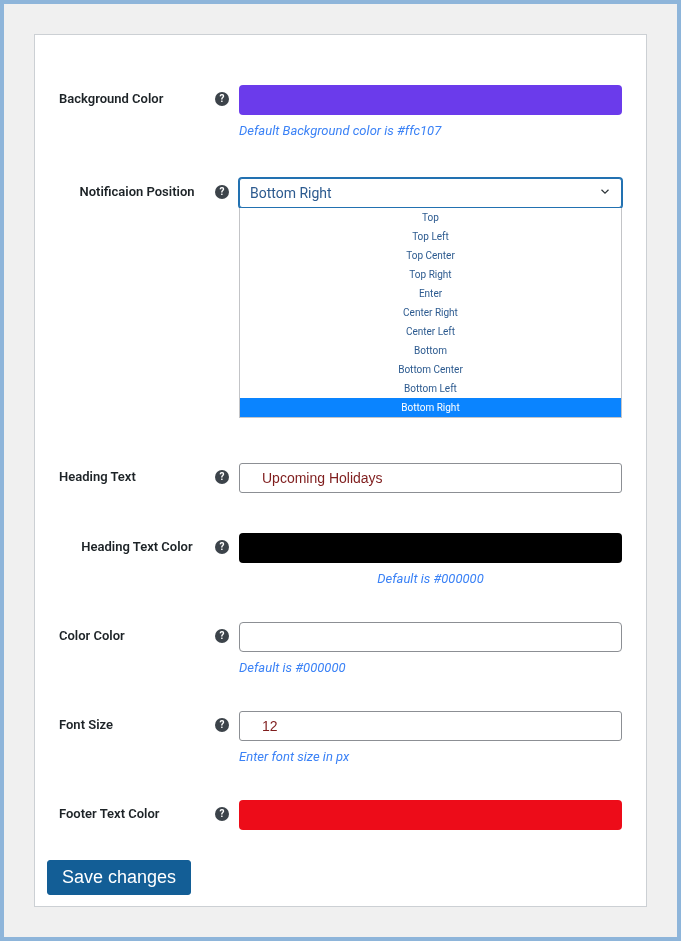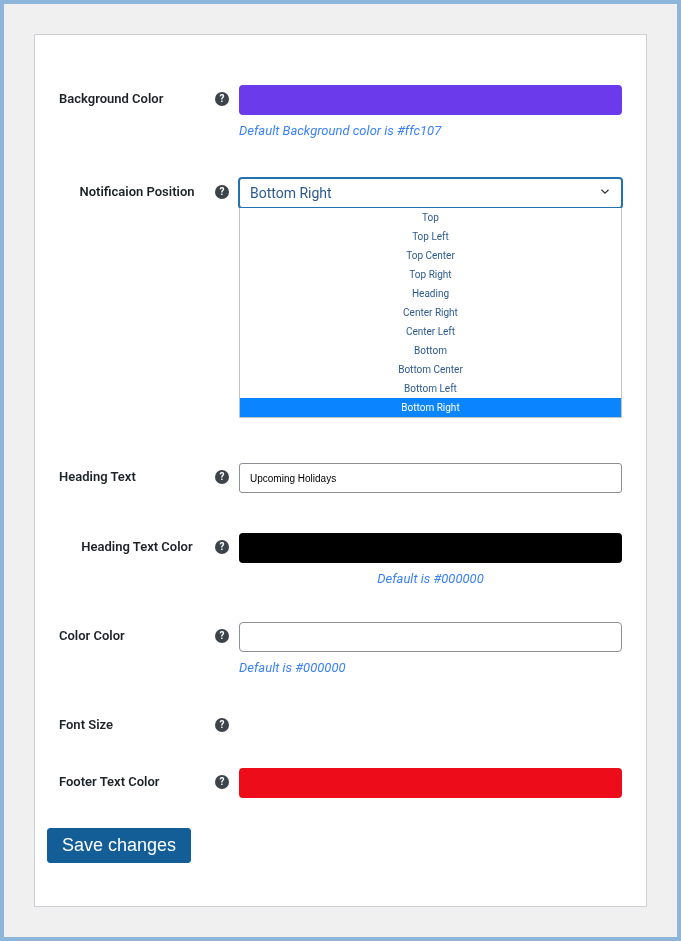--- a/index.html
+++ b/index.html
@@ -136,23 +136,23 @@
     }
     .dropdown-option.selected {
       background: #0a84ff;
       color: #fff;
     }
     .text-input {
       width: 100%;
       height: 30px;
       border: 1px solid #8c8f94;
       border-radius: 3px;
-      padding: 0 10px;
-      font-size: 10px;
-      color: #000000;
+      padding: 0 22px;
+      font-size: 14px;
+      color: #7f1d1d;
       background: #fff;
     }
     .dropdown-spacer {
       height: 235px;
     }
     .save-button-row {
       padding: 30px 0 0 12px;
     }
     .save-button {
       background: #135e96;
@@ -194,21 +194,21 @@
               <svg viewBox="0 0 24 24" fill="none" stroke="currentColor" stroke-width="2">
                   <polyline points="6 9 12 15 18 9"></polyline>
                 </svg>
             </span>
           </div>
           <div class="dropdown-list" id="dropdown-list">
               <div class="dropdown-option">Top</div>
               <div class="dropdown-option">Top Left</div>
               <div class="dropdown-option">Top Center</div>
               <div class="dropdown-option">Top Right</div>
-              <div class="dropdown-option">Heading</div>
+              <div class="dropdown-option">Enter</div>
               <div class="dropdown-option">Center Right</div>
               <div class="dropdown-option">Center Left</div>
               <div class="dropdown-option">Bottom</div>
               <div class="dropdown-option">Bottom Center</div>
               <div class="dropdown-option">Bottom Left</div>
               <div class="dropdown-option selected">Bottom Right</div>
             </div>
         </div>
         <div class="dropdown-spacer"></div>
       </div>
@@ -244,20 +244,24 @@
         <div class="color-swatch swatch-white"></div>
         <div class="helper-text">Default is #000000</div>
       </div>
     </div>
 
     <div class="form-row" style="padding-top:36px;">
       <div class="form-label-col">
         <span class="form-label">Font Size</span>
         <span class="help-icon">?</span>
       </div>
+      <div class="form-control-col">
+        <input type="text" class="text-input" value="12" style="">
+        <div class="helper-text">Enter font size in px</div>
+      </div>
     </div>
 
     <div class="form-row" style="padding-top:36px;">
       <div class="form-label-col">
         <span class="form-label">Footer Text Color</span>
         <span class="help-icon">?</span>
       </div>
       <div class="form-control-col">
         <div class="color-swatch swatch-red"></div>
       </div>

